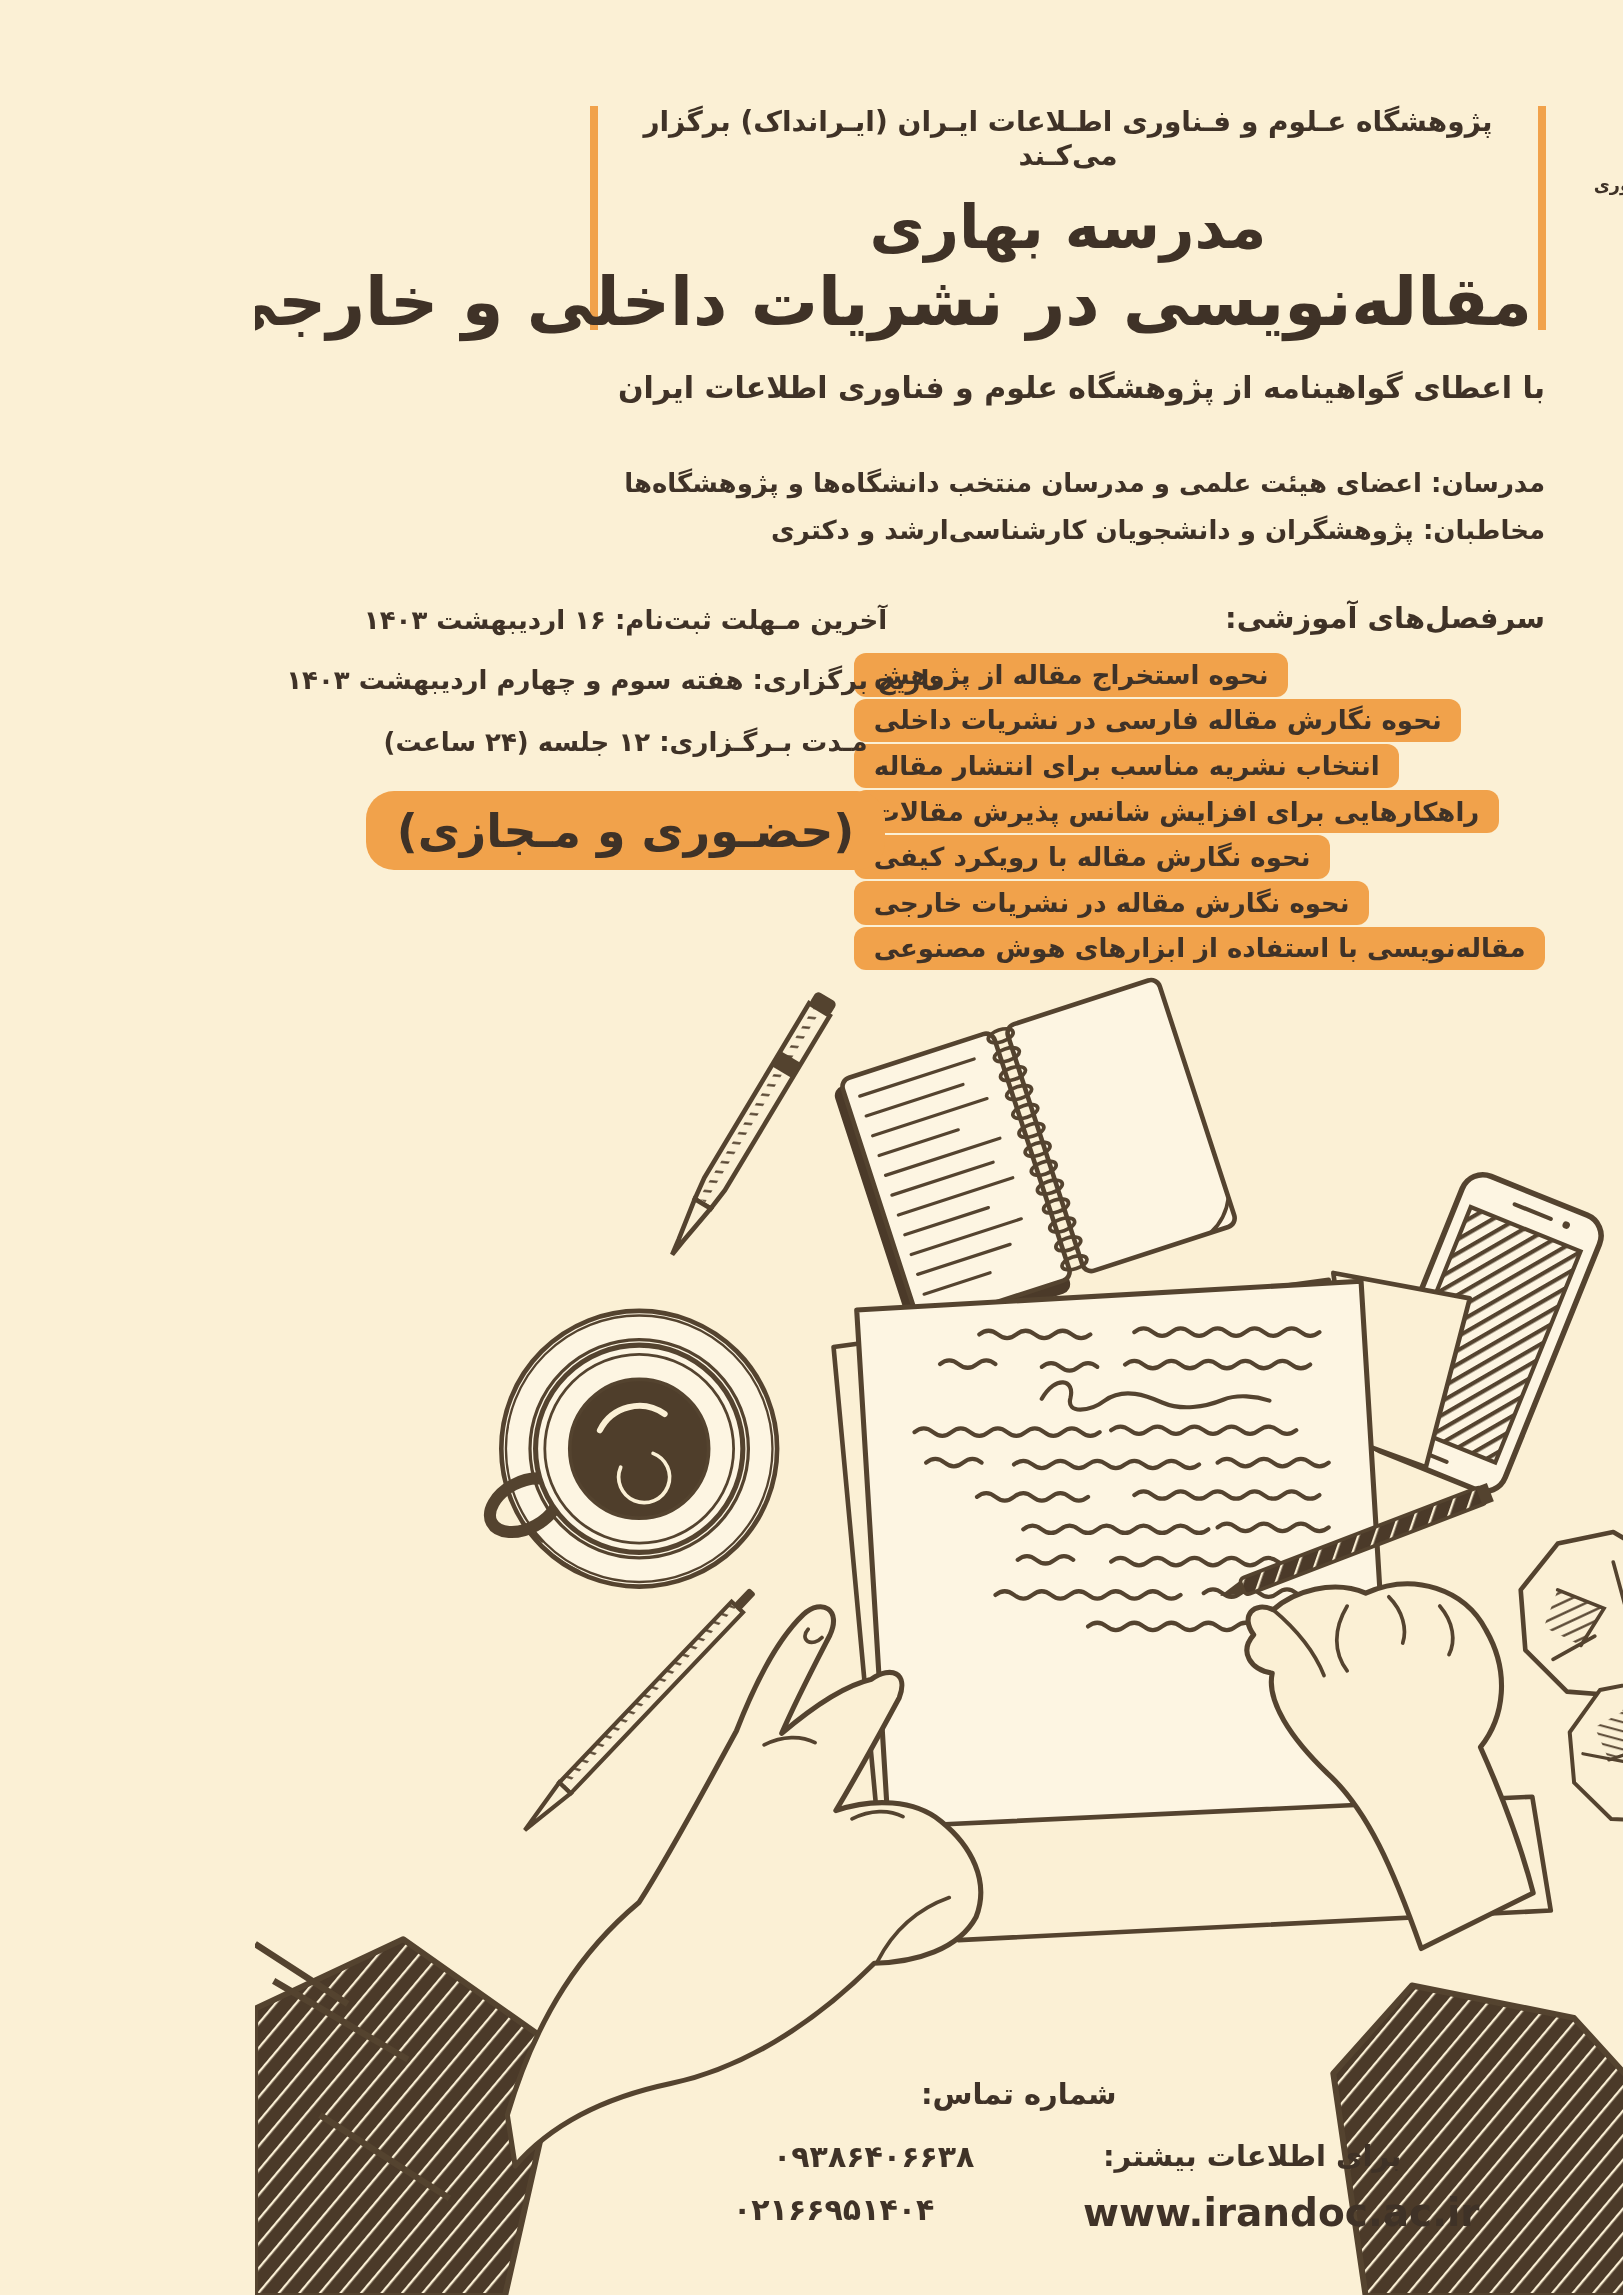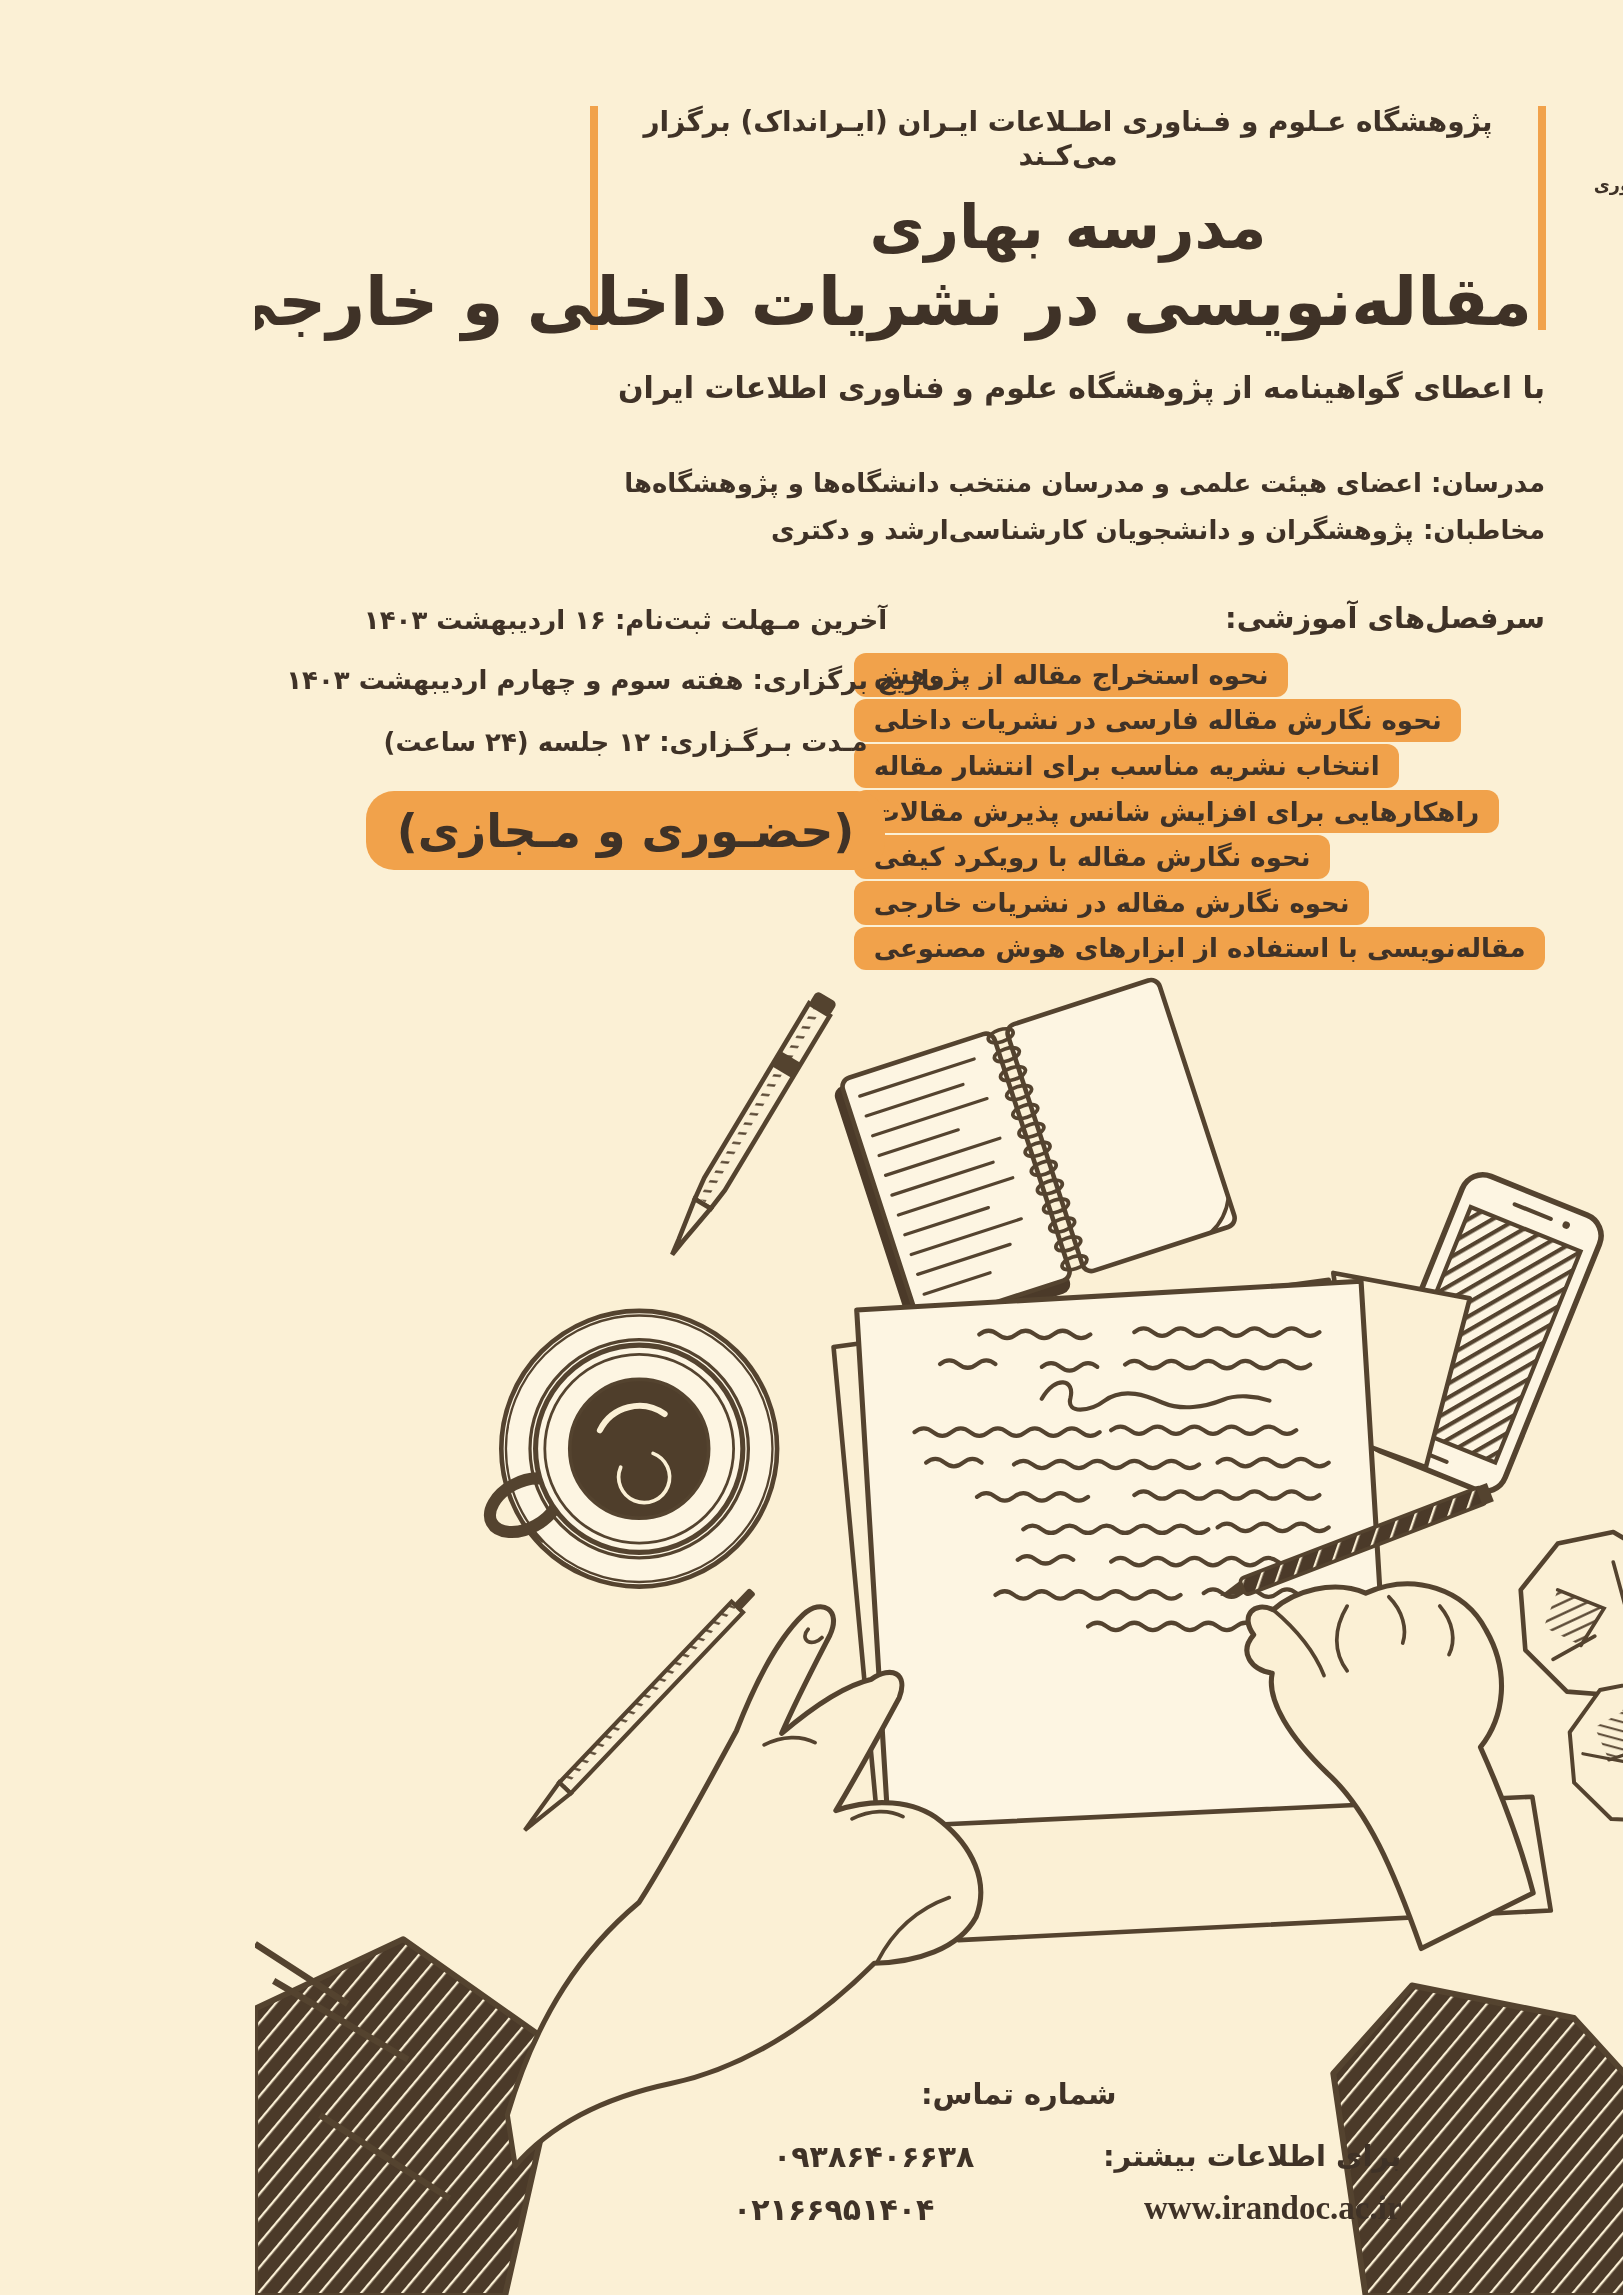--- a/index.html
+++ b/index.html
@@ -37,21 +37,21 @@
   .sch-1{margin-bottom:29px;} .sch-2{margin-bottom:30.5px;}
   .mode-badge{display:inline-block;margin-top:33px;background:var(--accent);border-radius:28px;
               padding:16.7px 30.5px;font-size:46px;font-weight:800;line-height:1;white-space:nowrap;}
 
   
   .contact-txt{position:absolute;font-weight:800;white-space:nowrap;}
   .phone-heading{left:666px;top:2077px;font-size:29px;}
   .phone-1{left:478px;top:2139px;font-size:30px;margin-left:40px;}
   .phone-2{left:478px;top:2192px;font-size:30px;}
   .info-heading{left:848px;top:2139px;font-size:29px;}
-  .website{left:889px;top:2190px;font-size:33px;direction:ltr;font-family:Liberation Serif, serif;}
+  .website{left:828px;top:2190px;font-size:39px;direction:ltr;}
 
   .illustration{position:absolute;left:0;top:949px;width:1624px;height:1347px;}
 </style>
 </head>
 <body>
 
 <div class="poster">
 
   <div class="vbar left"></div>
   <div class="vbar right"></div>

